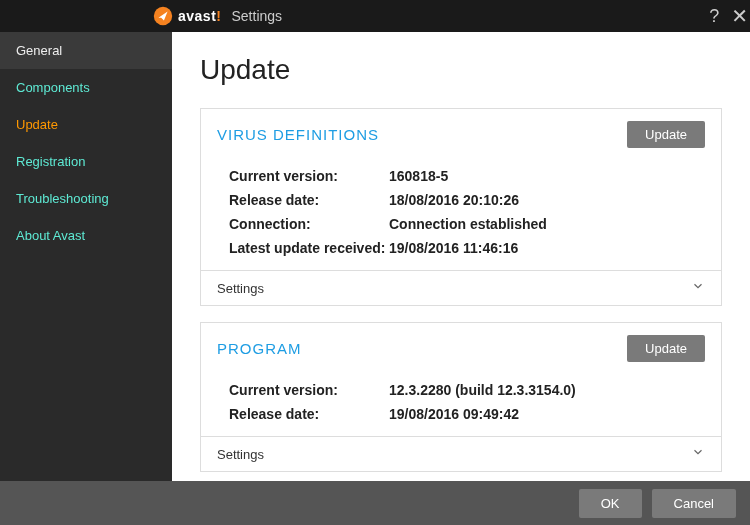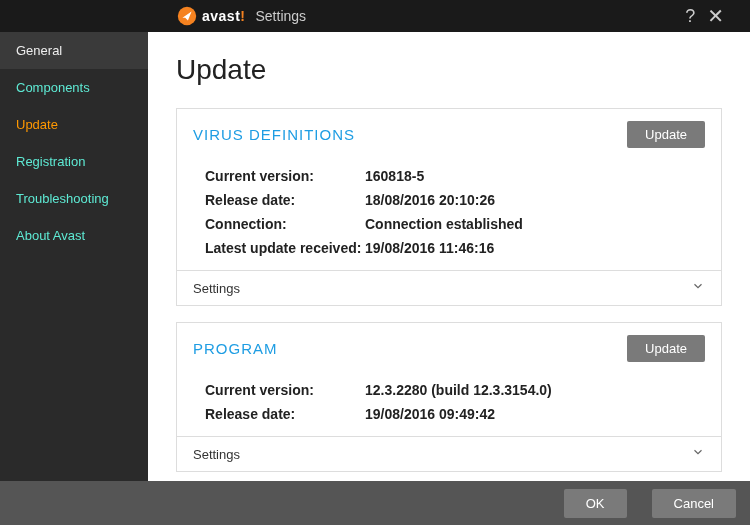--- a/index.html
+++ b/index.html
@@ -1,30 +1,30 @@
 <!DOCTYPE html>
 <html><head>
   <meta charset="utf-8">
   <style>
     * { margin: 0; padding: 0; box-sizing: border-box; font-family: "Segoe UI", Arial, sans-serif; }
     body { width: 750px; height: 525px; background: #1a1a1a; overflow: hidden; display: flex; flex-direction: column; }
     
-    .header { height: 32px; background: #1a1a1a; display: flex; align-items: center; padding: 0 26px; }
+    .header { height: 32px; background: #1a1a1a; display: flex; align-items: center; padding: 0 2px; }
     .logo-row { display: flex; align-items: center; margin-left: 150px; }
     .logo-icon { width: 22px; height: 22px; margin-right: 4px; }
     .logo-text { color: #fff; font-weight: bold; font-size: 14px; letter-spacing: 0.5px; }
     .logo-excl { color: #f58220; font-weight: bold; }
     .header-title { color: #ccc; font-size: 14px; margin-left: 10px; }
     .header-right { margin-left: auto; display: flex; align-items: center; gap: 12px; }
     .help-icon, .close-icon { color: #ccc; font-size: 18px; cursor: pointer; line-height: 1; }
     .close-icon { font-size: 20px; }
     
     .body { flex: 1; display: flex; overflow: hidden; }
     
-    .sidebar { width: 148px; background: #2a2a2a; display: flex; flex-direction: column; }
+    .sidebar { width: 172px; background: #2a2a2a; display: flex; flex-direction: column; }
     .sidebar-item { padding: 11px 16px; color: #5eead4; font-size: 13px; cursor: pointer; }
     .sidebar-item.general { background: #3a3a3a; color: #eee; }
     .sidebar-item.active { color: #ff9800; }
     
     .main { flex: 1; background: #fff; padding: 22px 28px; overflow-y: auto; }
     .page-title { font-size: 28px; font-weight: 300; color: #222; margin-bottom: 22px; }
     
     .section { border: 1px solid #ddd; margin-bottom: 16px; }
     .section-header { display: flex; align-items: center; padding: 12px 16px; }
     .section-title { color: #1e9de3; font-size: 15px; font-weight: 400; letter-spacing: 1px; }
@@ -32,21 +32,21 @@
     
     .kv { padding: 4px 28px 10px 28px; }
     .kv-row { display: flex; padding: 4px 0; font-size: 14px; color: #222; }
     .kv-key { width: 160px; font-weight: bold; }
     .kv-val { font-weight: bold; }
     
     .settings-row { display: flex; align-items: center; padding: 8px 16px; border-top: 1px solid #ddd; cursor: pointer; }
     .settings-label { font-size: 13px; color: #333; }
     .chev { margin-left: auto; color: #666; }
     
-    .footer { height: 44px; background: #555; display: flex; align-items: center; justify-content: flex-end; padding: 0 14px; gap: 25px; }
+    .footer { height: 44px; background: #555; display: flex; align-items: center; justify-content: flex-end; padding: 0 14px; gap: 10px; }
     .btn-footer { background: #7a7a7a; color: #fff; border: none; padding: 7px 22px; font-size: 13px; cursor: pointer; border-radius: 2px; }
     
     
     .main::-webkit-scrollbar { width: 8px; }
     .main::-webkit-scrollbar-thumb { background: #ccc; }
   </style>
 </head>
 <body>
 
 <div class="header">

